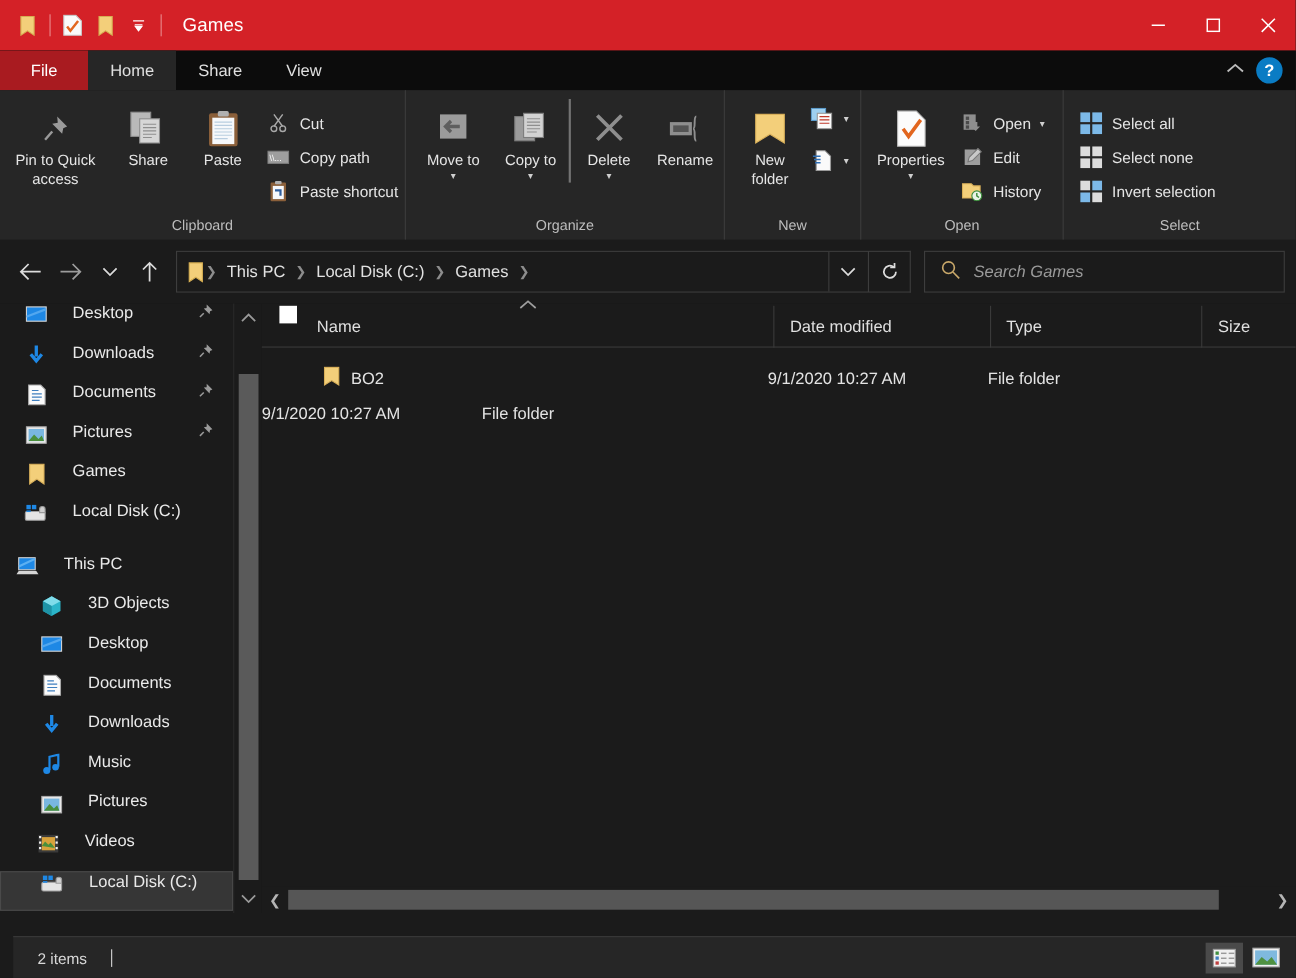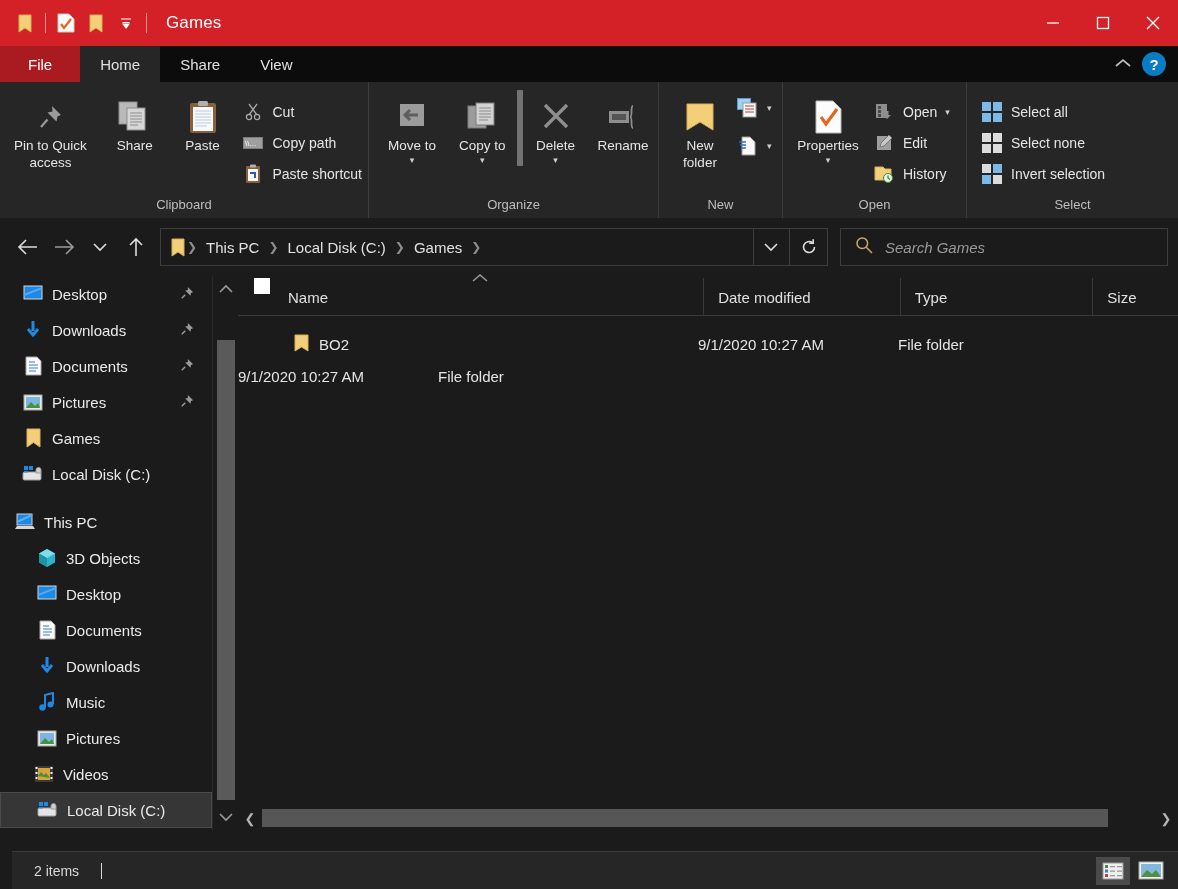--- a/index.html
+++ b/index.html
@@ -97,21 +97,21 @@
     display: flex; align-items: center; gap: 12px; padding: 0 14px;
   }
   #searchbox .ph { font-size: 15px; color: #9a9a9a; font-style: italic; }
 
   
   #sidebar {
     position: absolute; top: 276px; left: 0; width: 212px; height: 554px;
     background: #1b1b1b; overflow: hidden;
   }
   .nav-item {
-    display: flex; align-items: center; height: 36px; padding-left: 22px; gap: 8px;
+    display: flex; height: 36px; padding-left: 22px; gap: 22px;
     font-size: 15px; color: #eaeaea; position: relative;
   }
   .nav-item.root { padding-left: 14px; }
   .nav-item.selected { background: #363636; border: 1px solid #4a4a4a; }
   .nav-item .ic { width: 22px; height: 22px; display: flex; align-items: center; justify-content: center; flex: 0 0 22px; }
   .nav-item .pin { position: absolute; right: 18px; }
   .nav-gap { height: 12px; }
   #sb-scroll {
     position: absolute; top: 276px; left: 212px; width: 26px; height: 554px;
     background: #1b1b1b; border-left: 1px solid #2a2a2a;
@@ -313,21 +313,21 @@
               <rect x="4" y="5" width="18" height="22" fill="#9b9b9b" stroke="#7d7d7d"></rect>
               <rect x="12" y="2" width="18" height="22" fill="#d2d2d2" stroke="#7d7d7d"></rect>
               <g stroke="#8e8e8e">
                 <path d="M15 7h12M15 10h12M15 13h12M15 16h12M15 19h9"></path>
               </g>
             </svg>
         </div>
         <span>Copy to</span>
         <span class="caret">▾</span>
       </div>
-      <div class="big-btn" style="border-left:6px solid #737373;">
+      <div class="big-btn" style="border-left:2px solid #737373;">
         <div class="ic">
           <svg width="34" height="32" viewBox="0 0 34 32">
               <path d="M6 4l22 22M28 4L6 26" stroke="#8e8e8e" stroke-width="3.4"></path>
             </svg>
         </div>
         <span>Delete</span>
         <span class="caret">▾</span>
       </div>
       <div class="big-btn">
         <div class="ic">

